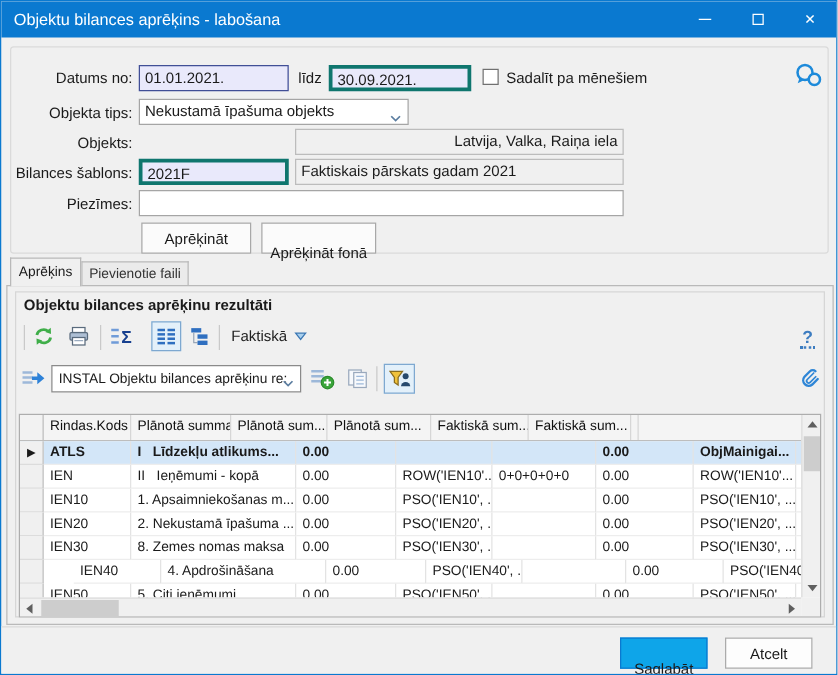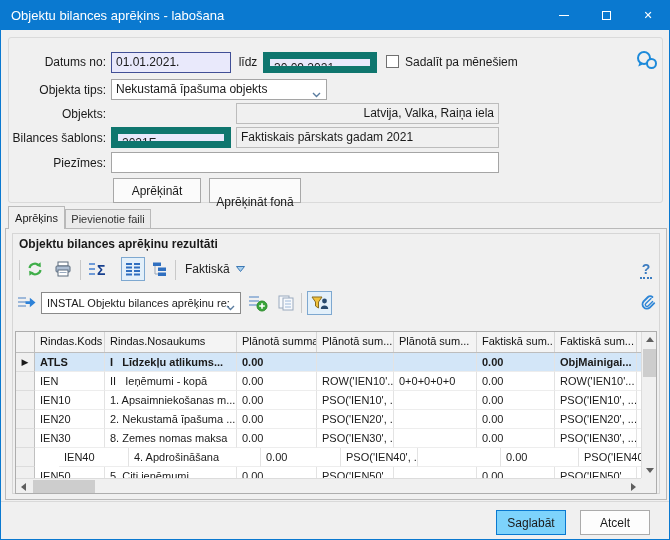--- a/index.html
+++ b/index.html
@@ -13,21 +13,21 @@
   .titlebar { position:absolute; left:0; top:0; width:668px; height:29px; background:#0a79d0; }
   .title-text { position:absolute; left:10px; top:0; line-height:29px; color:#fff; font-size:13px; }
   .winbtns { position:absolute; right:0; top:0; height:29px; display:flex; }
   .winbtn { width:42px; height:29px; display:flex; align-items:center; justify-content:center; color:#fff; font-size:11px; }
   .min-bar { width:10px; height:1px; background:#fff; }
   .max-box { width:9px; height:9px; border:1px solid #fff; }
   
   .form-group { position:absolute; left:7px; top:36px; width:655px; height:166px; border:1px solid #dadada; border-radius:3px; }
   .flabel { position:absolute; left:8px; width:97px; height:16px; text-align:right; font-size:12px; color:#1a1a1a; }
   .field { position:absolute; height:21px; font-size:12px; padding:2px 4px; white-space:nowrap; overflow:hidden; }
-  .lav { background:#e9e9fb; border:7px solid #0f766e; }
+  .lav { background:#e9e9fb; border:3px solid #0f766e; }
   .lav-focus { background:#e9e9fb; border:1px solid #414f96; }
   .ro { background:#f0f0f0; border:1px solid #bcbcbc; }
   .wht { background:#fff; border:1px solid #a5a5a5; }
   .combo { background:#fff; border:1px solid #a5a5a5; }
   .combo .chev { position:absolute; right:5px; top:7px; }
   .checkbox { position:absolute; width:13px; height:13px; background:#fff; border:1px solid #707070; }
   .btn { position:absolute; background:#fbfbfb; border:1px solid #a8a8a8; font-size:12px; text-align:center; color:#1a1a1a; }
   
   .tab { position:absolute; border:1px solid #b9b9b9; border-bottom:none; text-align:center; font-size:11px; }
   .tab.active { left:7px; top:205px; width:57px; height:23px; background:#f0f0f0; z-index:3; padding-top:5px; }
@@ -59,21 +59,21 @@
   .sb-corner { position:absolute; right:0; bottom:0; width:15px; height:15px; background:#f0f0f0; }
   .arr { position:absolute; width:0; height:0; }
   .arr.up    { left:4px; top:5px;   border-left:4px solid transparent; border-right:4px solid transparent; border-bottom:5px solid #5f5f5f; }
   .arr.down  { left:4px; bottom:5px;border-left:4px solid transparent; border-right:4px solid transparent; border-top:5px solid #5f5f5f; }
   .arr.left  { left:5px; top:4px;   border-top:4px solid transparent; border-bottom:4px solid transparent; border-right:5px solid #5f5f5f; }
   .arr.right { right:5px; top:4px;  border-top:4px solid transparent; border-bottom:4px solid transparent; border-left:5px solid #5f5f5f; }
   .vthumb { position:absolute; left:1px; top:17px; width:13px; height:28px; background:#cdcdcd; }
   .hthumb { position:absolute; top:1px; left:17px; width:62px; height:13px; background:#cdcdcd; }
   
   .footer { position:absolute; left:0; bottom:0; width:668px; height:38px; background:#f0f0f0; border-top:1px solid #d9d9d9; }
-  .btn-save { position:absolute; left:495px; top:509px; width:70px; height:25px; background:#7dd3fc; border:1px solid #0a79d0; font-size:12px; text-align:center; padding-top:5px; z-index:6; }
+  .btn-save { position:absolute; left:495px; top:509px; width:70px; height:25px; background:#0ea5e9; border:1px solid #0a79d0; font-size:12px; text-align:center; padding-top:17px; z-index:6; }
   .btn-cancel { position:absolute; left:579px; top:509px; width:70px; height:25px; background:#fdfdfd; border:1px solid #ababab; font-size:12px; text-align:center; padding-top:5px; z-index:6; }
 </style>
 </head>
 <body>
 
 <div id="window">
 
   <div class="titlebar">
     <div class="title-text">Objektu bilances aprēķins - labošana</div>
     <div class="winbtns">
@@ -248,21 +248,20 @@
       <path d="M12.4 3 a3.1 3.1 0 0 0 -4.4 0 L3.6 7.4 a4.4 4.4 0 0 0 6.2 6.2 L14.2 9.2" fill="none" stroke="#2f86d6" stroke-width="1.9" stroke-linecap="round"></path>
       <path d="M11 4.4 L5.8 9.6 a1.6 1.6 0 0 0 2.3 2.3 L12.6 7.4" fill="none" stroke="#2f86d6" stroke-width="1.4" stroke-linecap="round"></path>
     </svg>
   </div>
 
   <div class="tbl">
     <div class="tbl-content">
       <div class="thead">
           <div class="th marker" style="width: 19px;"></div>
           <div class="th" style="width: 70px;">Rindas.Kods</div>
-          <div class="th" style="width: 132px;">Rindas.Nosaukums</div>
           <div class="th" style="width: 80px;">Plānotā summa</div>
           <div class="th" style="width: 77px;">Plānotā sum...</div>
           <div class="th" style="width: 83px;">Plānotā sum...</div>
           <div class="th" style="width: 78px;">Faktiskā sum...</div>
           <div class="th" style="width: 82px;">Faktiskā sum...</div>
           <div class="th" style="width: 6px;"></div>
         </div>
       <div>
           <div class="tr sel">
             <div class="td marker" style="width: 19px;">▶</div>

